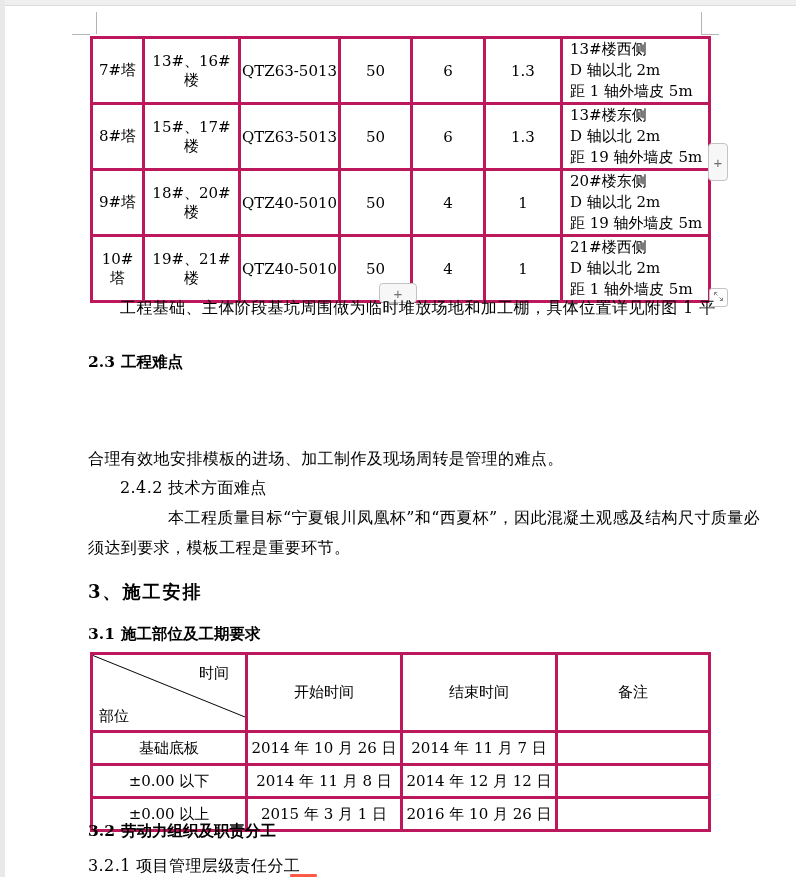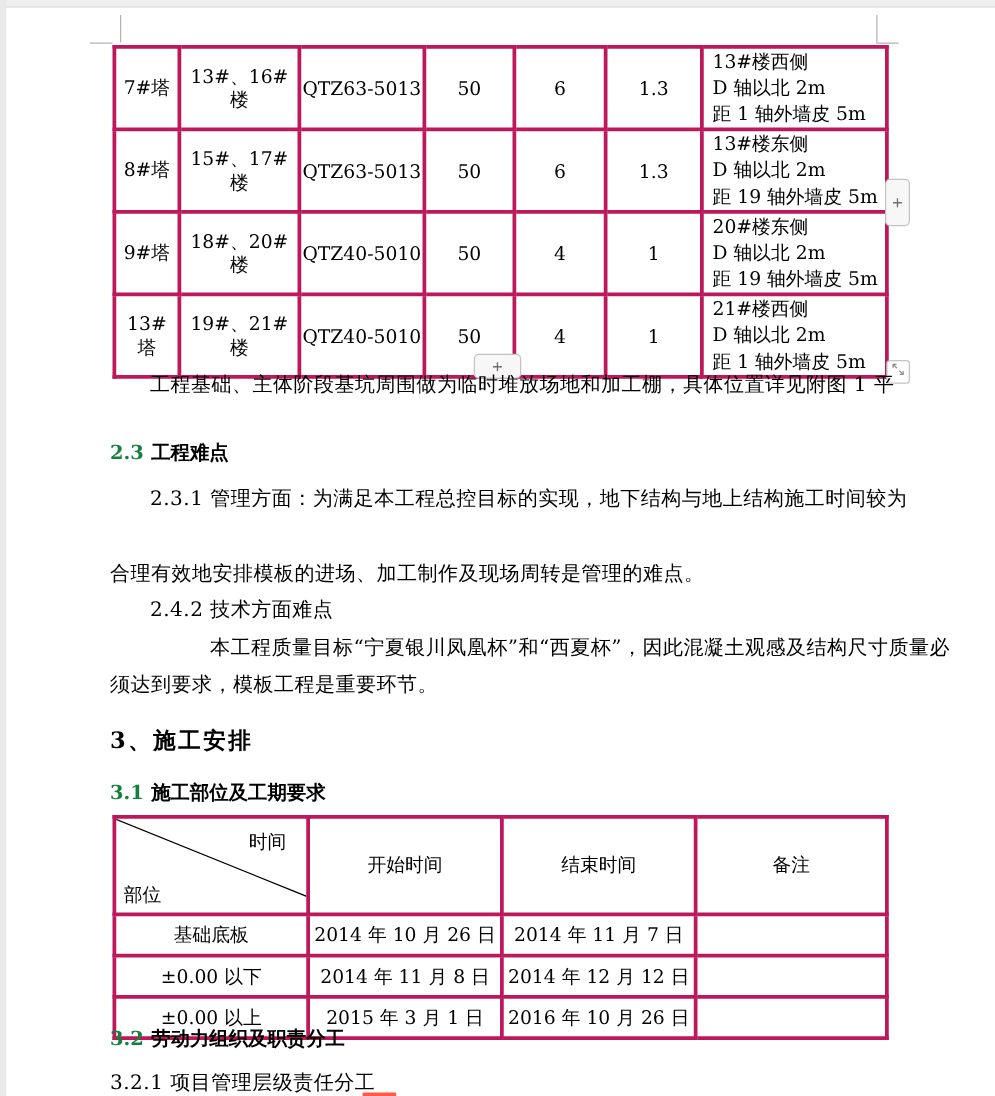--- a/index.html
+++ b/index.html
@@ -27,21 +27,21 @@
   .t2 tr.data{height:33px;}
   .diag-cell{position:relative;}
   .diag-line{position:absolute;left:0;top:0;width:166px;height:0;border-top:1px solid #000;transform-origin:0 0;transform:rotate(22deg);}
   .diag-top{position:absolute;top:9px;right:16px;font-size:15px;}
   .diag-bottom{position:absolute;bottom:4px;left:6px;font-size:15px;}
 
   
   .line{position:absolute;left:88px;width:640px;font-size:16px;letter-spacing:0.4px;white-space:nowrap;line-height:22px;}
   .indent{padding-left:32px;}
   .hd{position:absolute;left:88px;white-space:nowrap;font-weight:bold;}
-  .hd-num{color:#15803d;margin-right:6px;text-align:center;}
+  .hd-num{color:#000000;margin-right:6px;text-align:center;}
   .hd-sm{font-size:15.5px;}
   .hd-lg{font-size:18px;letter-spacing:2px;}
 
   
   .ctrl{position:absolute;background:#f7f7f7;border:1px solid #c3c3c3;border-radius:4px;color:#707070;
         display:flex;align-items:center;justify-content:center;
         font-family:"Liberation Sans","DejaVu Sans",sans-serif;font-size:15px;box-sizing:border-box;cursor:pointer;}
   .add-row{left:379px;top:283px;width:38px;height:20px;}
   .add-col{left:708px;top:143px;width:20px;height:38px;}
   .resize-handle{left:709px;top:288px;width:19px;height:19px;background:#fdfdfd;border-radius:3px;}
@@ -97,21 +97,21 @@
       <td>18#、20#楼</td>
       <td>QTZ40-5010</td>
       <td>50</td>
       <td>4</td>
       <td>1</td>
       <td class="loc">20#楼东侧
 D 轴以北 2m
 距 19 轴外墙皮 5m</td>
     </tr>
     <tr>
-      <td class="tower">13#
+      <td class="tower">10#
 塔</td>
       <td>19#、21#楼</td>
       <td>QTZ40-5010</td>
       <td>50</td>
       <td>4</td>
       <td>1</td>
       <td class="loc">21#楼西侧
 D 轴以北 2m
 距 1 轴外墙皮 5m</td>
     </tr>
@@ -132,21 +132,20 @@
       </svg>
     </span>
   </div>
 
   <div class="line indent" style="top:297px;">工程基础、主体阶段基坑周围做为临时堆放场地和加工棚，具体位置详见附图 1 平</div>
 
   <div class="hd hd-sm" style="top:352px;">
     <span class="hd-num">2.3</span><span>工程难点</span>
   </div>
 
-  <div class="line indent" style="top:388px;">2.3.1 管理方面：为满足本工程总控目标的实现，地下结构与地上结构施工时间较为</div>
   <div class="line" style="top:448px;">合理有效地安排模板的进场、加工制作及现场周转是管理的难点。</div>
 
   <div class="line indent" style="top:477px;">2.4.2 技术方面难点</div>
 
   <div class="line indent" style="top:507px;text-align:right;">本工程质量目标“宁夏银川凤凰杯”和“西夏杯”，因此混凝土观感及结构尺寸质量必</div>
   <div class="line" style="top:537px;">须达到要求，模板工程是重要环节。</div>
 
   <div class="hd hd-lg" style="top:580px;">3、施工安排</div>
 
   <div class="hd hd-sm" style="top:624px;">

